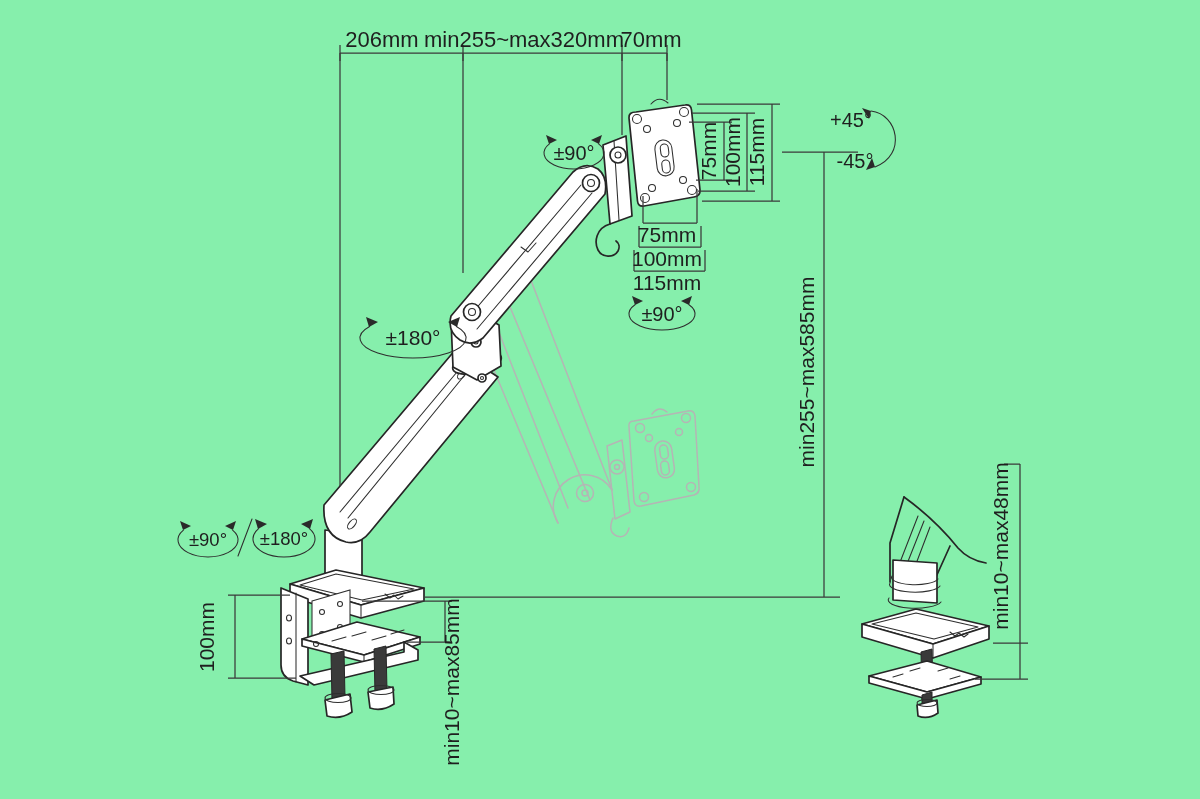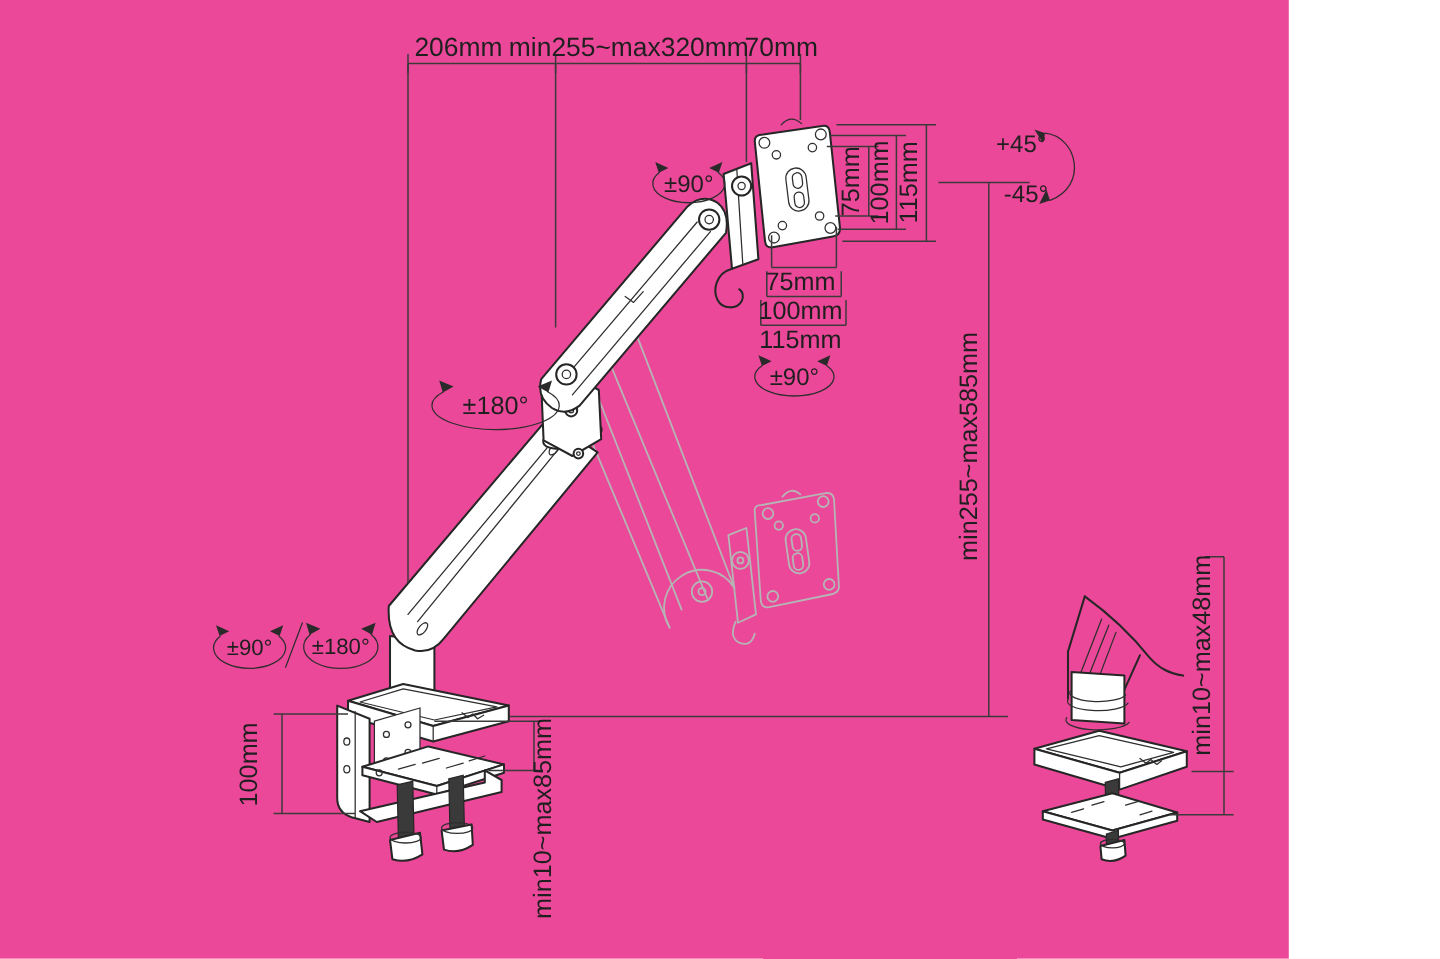--- a/index.html
+++ b/index.html
@@ -1,16 +1,16 @@
 <!DOCTYPE html>
 <html><head>
 <meta charset="utf-8">
 <style>
   html,body{margin:0;padding:0;background:#ffffff;}
-  .stage{position:relative;width:1074px;height:799px;background:#ec4899;overflow:hidden;
+  .stage{position:relative;width:1200px;height:799px;background:#86efac;overflow:hidden;
          font-family:"Liberation Sans",sans-serif;}
   svg{display:block}
   svg text{font-family:"Liberation Sans","DejaVu Sans",sans-serif;fill:#1f1f1f;}
   .ln{fill:none;stroke:#262626;stroke-width:1.7;stroke-linejoin:round;stroke-linecap:round;}
   .lnf{fill:#ffffff;stroke:#262626;stroke-width:1.7;stroke-linejoin:round;stroke-linecap:round;}
   .thin{fill:none;stroke:#2e2e2e;stroke-width:1.05;stroke-linejoin:round;stroke-linecap:round;}
   .thinf{fill:#ffffff;stroke:#2e2e2e;stroke-width:1.05;}
   .dark{fill:#3a3a3a;stroke:#262626;stroke-width:1;}
   .dim{fill:none;stroke:#3a3a3a;stroke-width:1.25;stroke-linecap:butt;}
   .ghost{fill:none;stroke:#b5b5b5;stroke-width:1.5;stroke-linejoin:round;stroke-linecap:round;}

